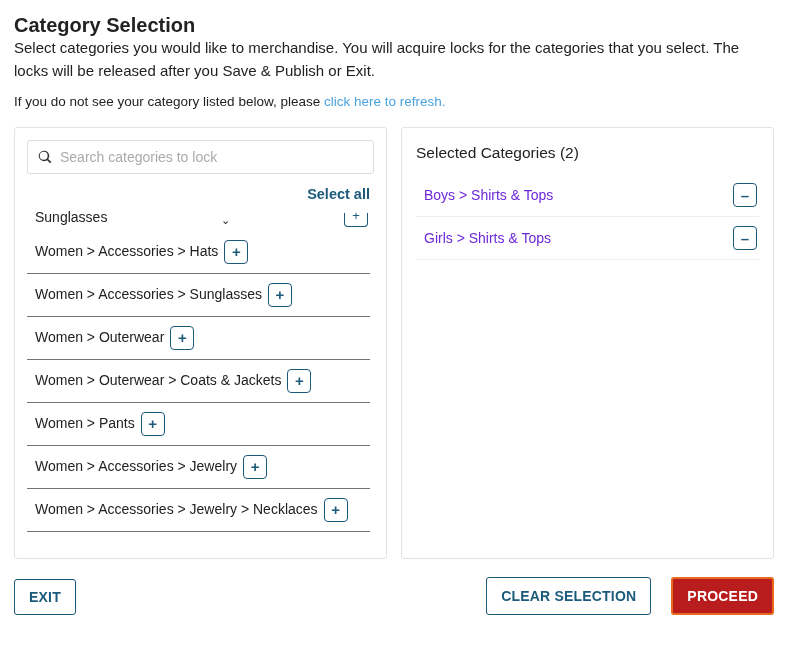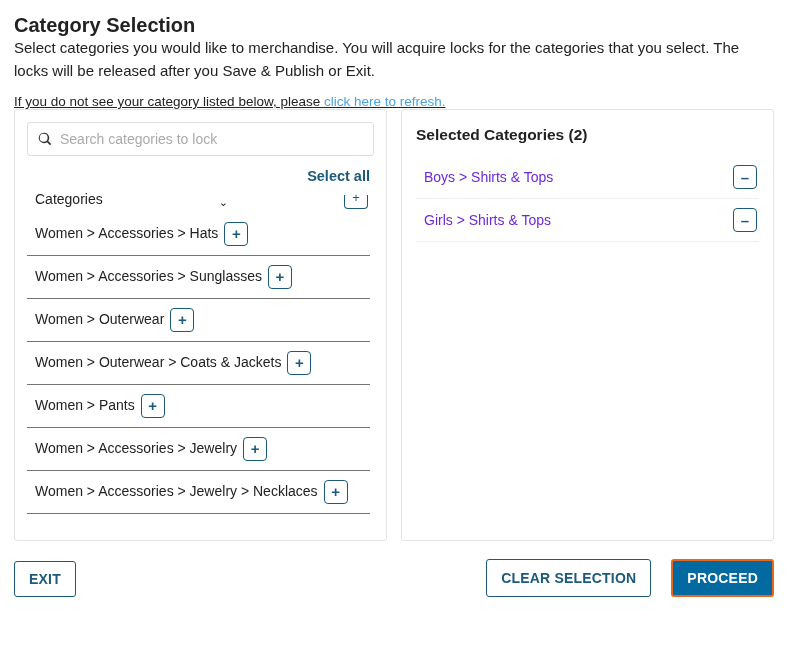--- a/index.html
+++ b/index.html
@@ -14,21 +14,21 @@
       font-size: 20px;
       font-weight: 700;
     }
     .intro-text {
       font-size: 15px;
       line-height: 1.5;
       margin-bottom: 12px;
     }
     .refresh-line {
       font-size: 13.5px;
-      text-decoration: underline;
+      margin-bottom: 18px;
     }
     .refresh-link {
       color: #4aa3df;
       text-decoration: none;
       cursor: pointer;
     }
     .panels {
       display: flex;
       gap: 14px;
       align-items: stretch;
@@ -116,21 +116,21 @@
       align-items: center;
       justify-content: center;
       font-size: 15px;
       font-weight: 600;
       cursor: pointer;
       flex-shrink: 0;
       line-height: 1;
     }
     .right-header {
       font-size: 15.5px;
-      font-weight: 700;
+      font-weight: 400;
       padding: 4px 0 12px 0;
     }
     .sel-row {
       display: flex;
       align-items: center;
       justify-content: space-between;
       border-bottom: 1px solid #eee;
       padding: 9px 2px 9px 8px;
       min-height: 40px;
     }
@@ -160,21 +160,21 @@
       background: #fff;
       border: 1.5px solid #1b5a7a;
       color: #1b5a7a;
     }
     .btn-clear {
       background: #fff;
       border: 1.5px solid #1b5a7a;
       color: #1b5a7a;
     }
     .btn-proceed {
-      background: #0369a1;
+      background: #b91c1c;
       border: 2px solid #e8691d;
       color: #fff;
       padding: 9px 14px;
     }
     .top-partial {
       display: flex;
       align-items: flex-end;
       justify-content: space-between;
       padding: 0 2px 4px 8px;
     }
@@ -218,21 +218,21 @@
     </div>
 
     <div class="select-all-row">
       <span class="select-all">Select all</span>
     </div>
 
     <div class="list-wrap">
       <div class="list-scroll">
 
         <div class="top-partial">
-          <span class="cat-label">Categories</span>
+          <span class="cat-label">Sunglasses</span>
           <span class="chev">⌄</span>
           <div class="top-partial-btn">
               <span>+</span>
             </div>
         </div>
 
         <div class="cat-row">
           <span class="cat-label">Women  &gt;  Accessories  &gt;  Hats</span>
           <button class="add-btn">+</button>
         </div>

